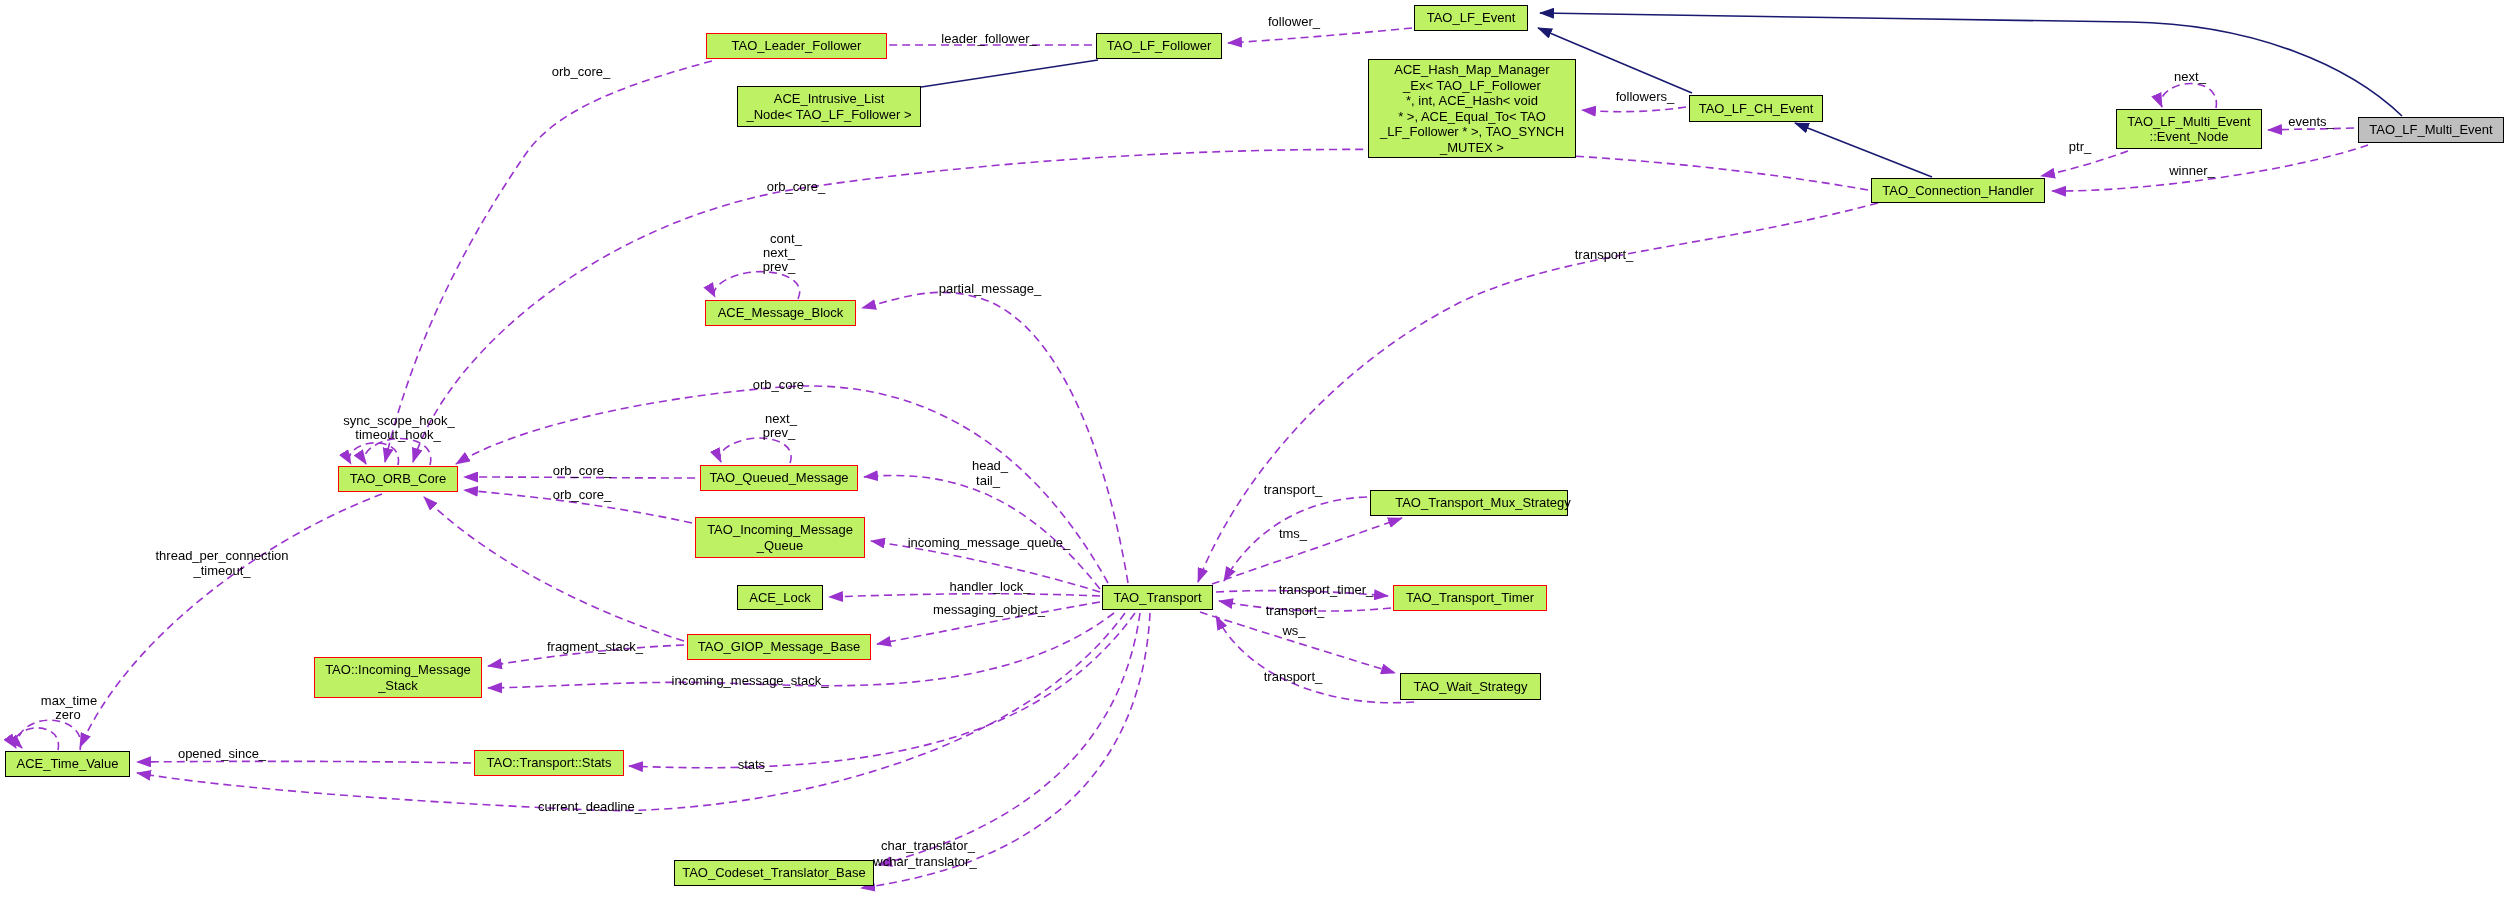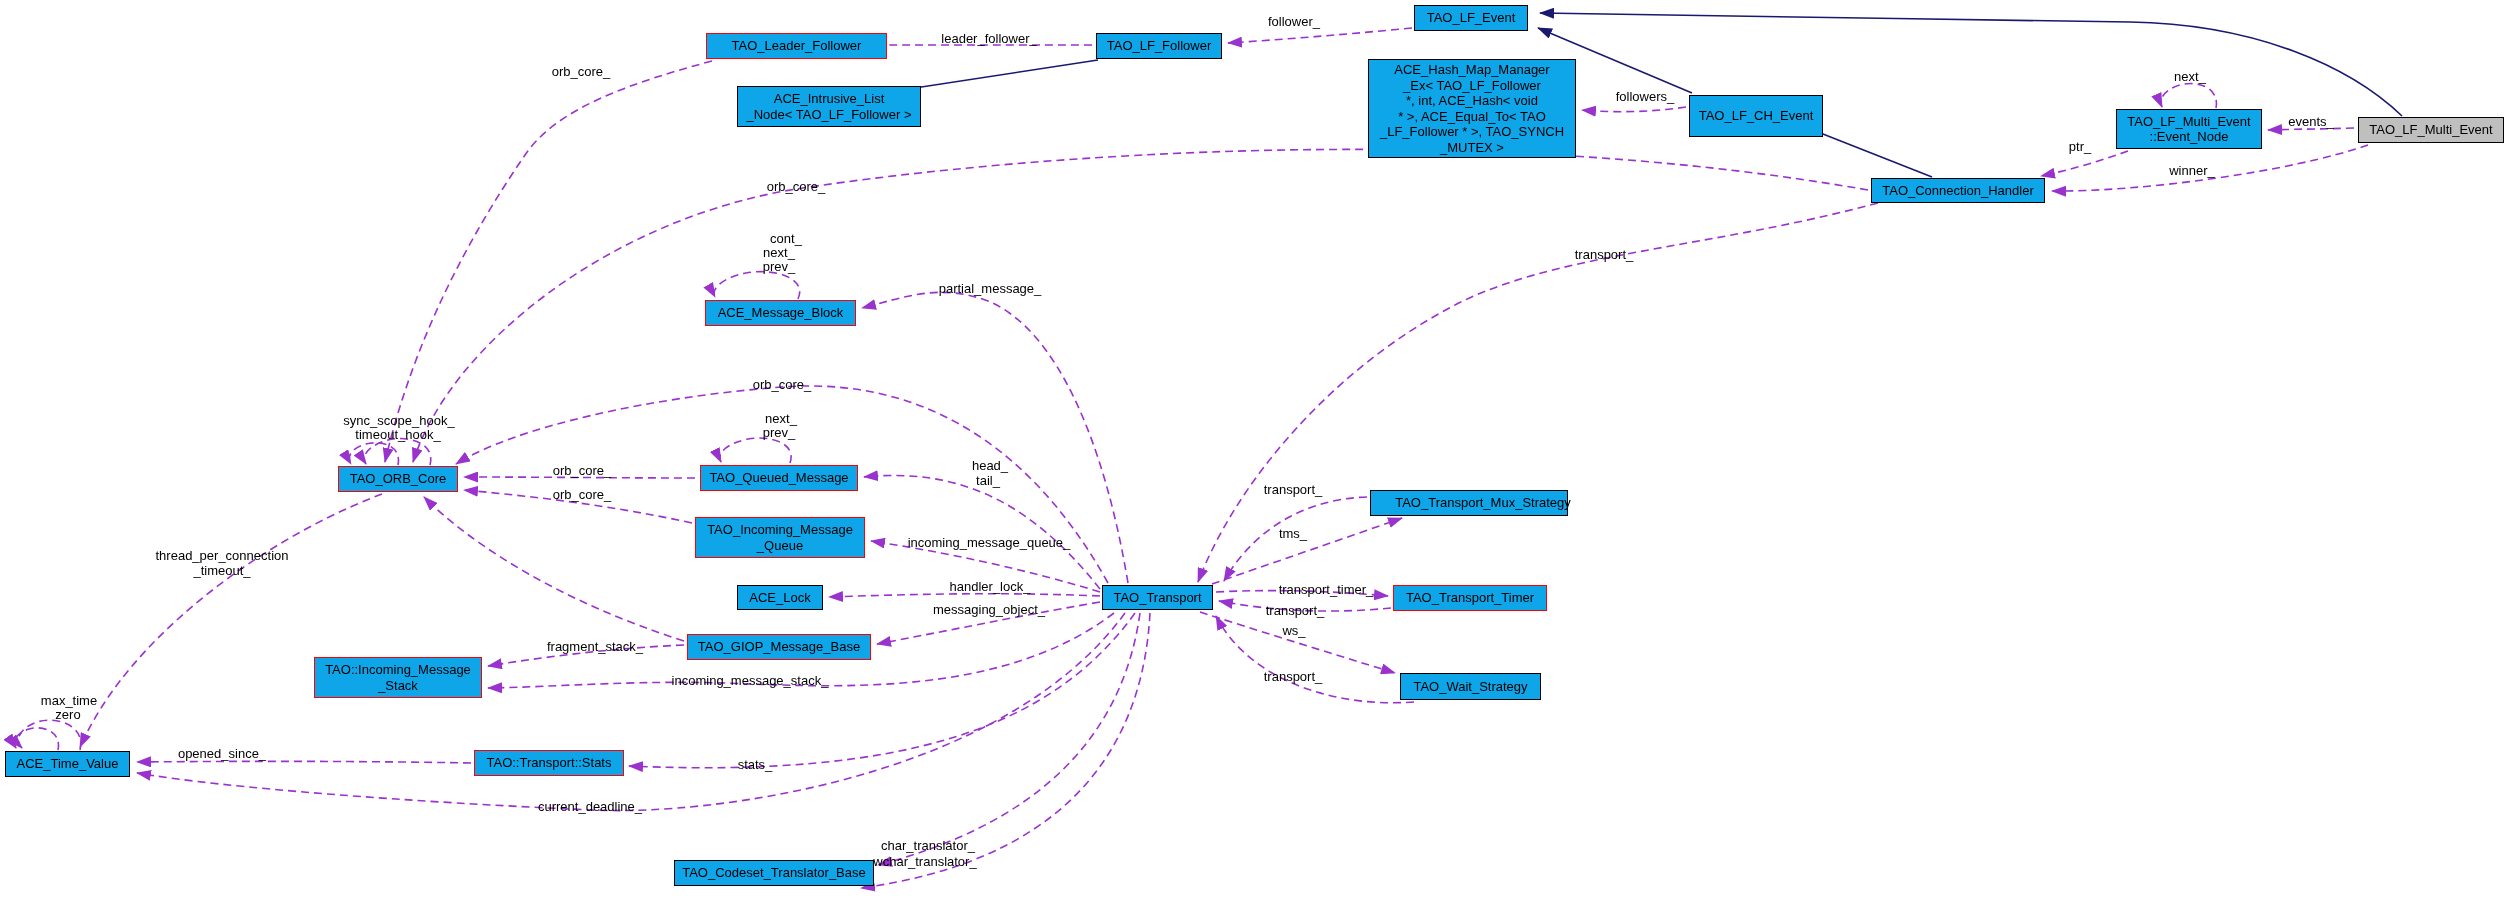--- a/index.html
+++ b/index.html
@@ -1,20 +1,20 @@
 <!DOCTYPE html>
 <html><head>
 <meta charset="utf-8">
 <style>
   html,body{margin:0;padding:0;background:#ffffff;}
   body{width:2507px;height:912px;position:relative;overflow:hidden;
        font-family:"Liberation Sans",sans-serif;color:#000;}
   #graph{position:absolute;left:0;top:0;width:2507px;height:912px;}
   #edges{position:absolute;left:0;top:0;}
-  .node{position:absolute;background:#0ea5e9;border:1px solid #000;
+  .node{position:absolute;background:#bef264;border:1px solid #000;
         box-sizing:border-box;display:flex;flex-direction:column;
         justify-content:center;align-items:center;text-align:center;
         font-size:13px;line-height:15.5px;white-space:nowrap;z-index:2;}
   .node.red{border-color:#ff0000;}
   .node.gray{background:#bfbfbf;}
   .elabel{position:absolute;transform:translate(-50%,-50%);font-size:13px;
           white-space:nowrap;z-index:1;}
 </style>
 </head>
 <body>
@@ -90,21 +90,21 @@
         <div>TAO_LF_Event</div>
       </div>
       <div class="node" style="left: 1368px; top: 59px; width: 208px; height: 99px;">
         <div>ACE_Hash_Map_Manager</div>
         <div>_Ex&lt; TAO_LF_Follower</div>
         <div> *, int, ACE_Hash&lt; void</div>
         <div> * &gt;, ACE_Equal_To&lt; TAO</div>
         <div>_LF_Follower * &gt;, TAO_SYNCH</div>
         <div>_MUTEX &gt;</div>
       </div>
-      <div class="node" style="left: 1689px; top: 95px; width: 134px; height: 42px;">
+      <div class="node" style="left: 1689px; top: 95px; width: 134px; height: 27px;">
         <div>TAO_LF_CH_Event</div>
       </div>
       <div class="node" style="left: 2116px; top: 109px; width: 146px; height: 40px;">
         <div>TAO_LF_Multi_Event</div>
         <div>::Event_Node</div>
       </div>
       <div class="node gray" style="left: 2358px; top: 117px; width: 146px; height: 26px;">
         <div>TAO_LF_Multi_Event</div>
       </div>
       <div class="node" style="left: 1871px; top: 178px; width: 174px; height: 25px;">

